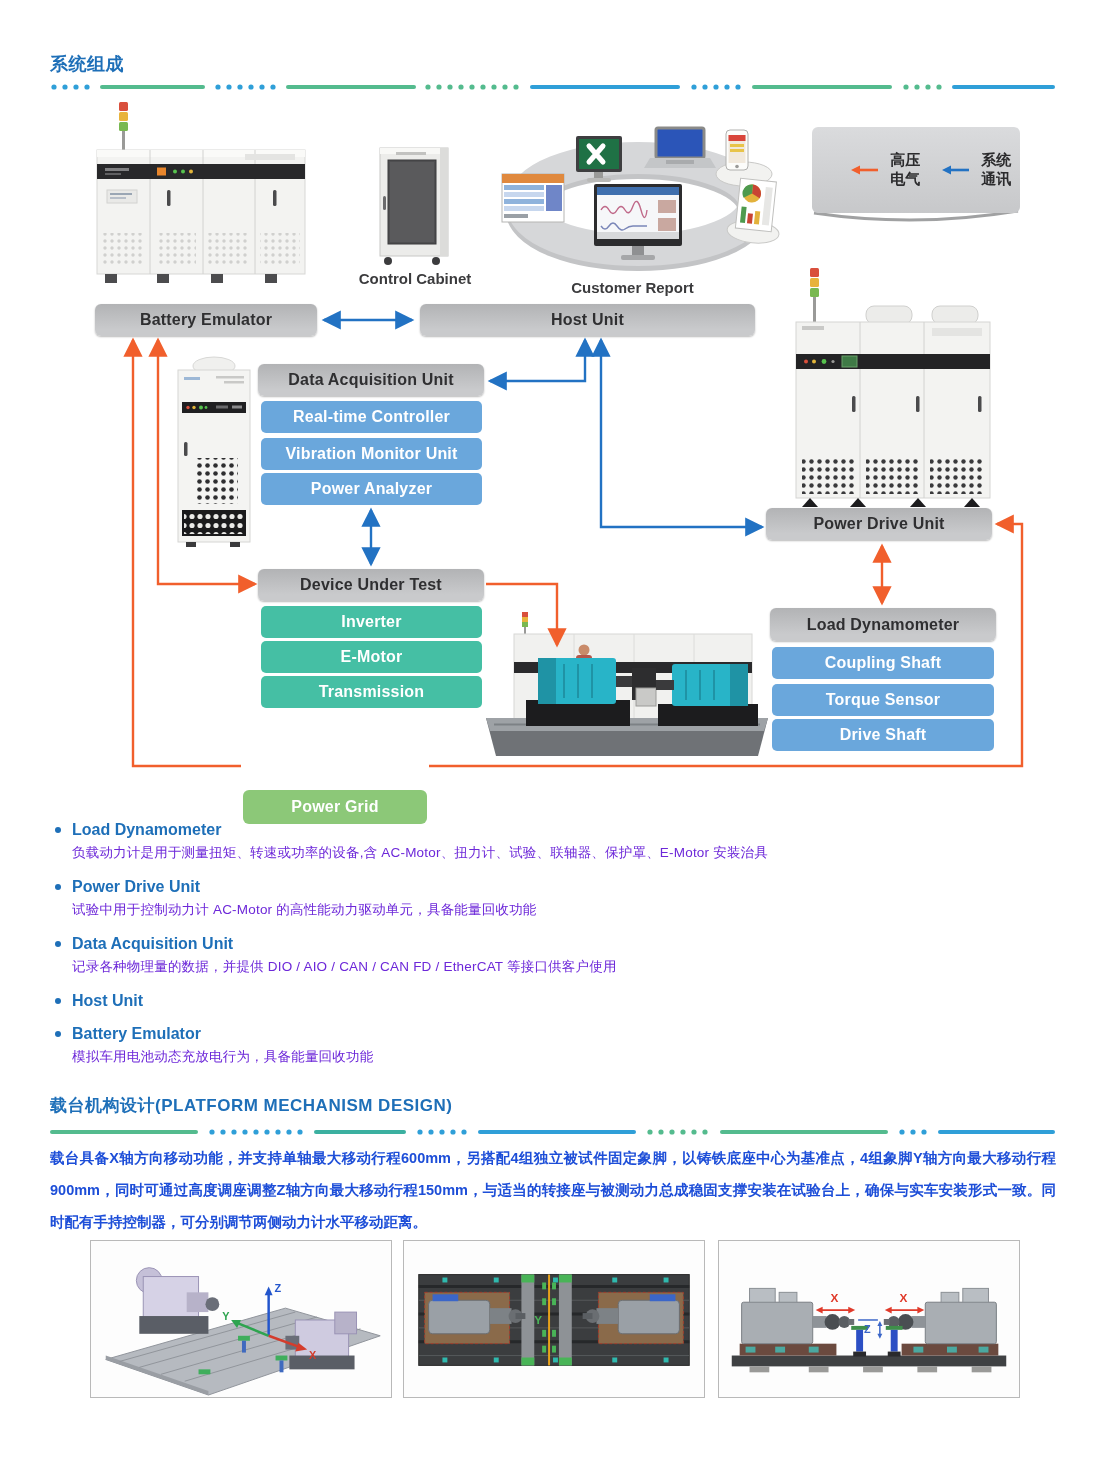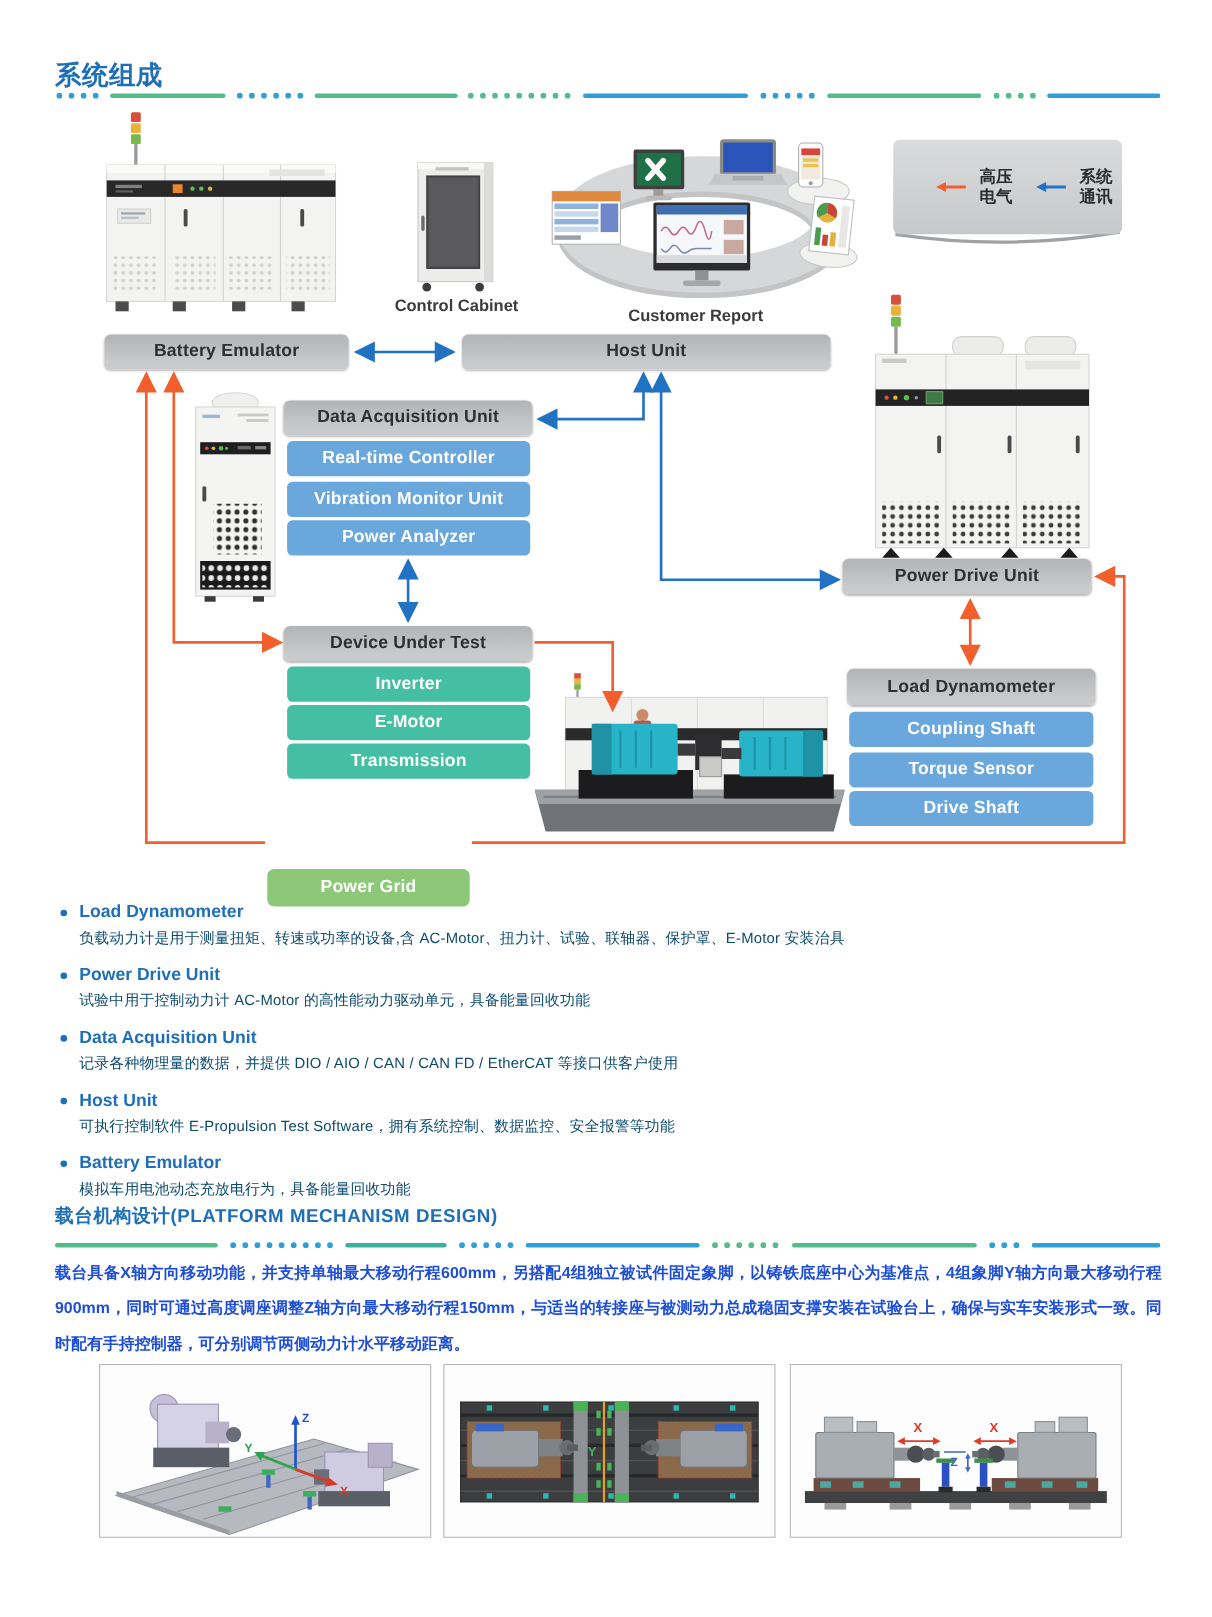--- a/index.html
+++ b/index.html
@@ -1,39 +1,39 @@
 <!DOCTYPE html>
 <html><head>
 <meta charset="utf-8">
 <style>
   html,body{margin:0;padding:0;background:#ffffff;}
   .page{position:relative;width:1102px;height:1470px;background:#ffffff;overflow:hidden;
         font-family:"Liberation Sans","DejaVu Sans",sans-serif;}
   .abs{position:absolute;}
-  .sec-title{color:#1E6FB8;font-size:24px;font-weight:600;letter-spacing:.5px;margin:0;}
+  .sec-title{color:#1E6FB8;font-size:18px;font-weight:600;letter-spacing:.5px;margin:0;}
   .node{position:absolute;display:flex;align-items:center;justify-content:center;
         font-size:16px;border-radius:5px;z-index:3;letter-spacing:.2px;}
   .node.gray{background:linear-gradient(180deg,#b2b3b5 0%,#c9cacc 80%);color:#2f2f31;
         font-weight:700;border-radius:6px;box-shadow:0 1px 2px rgba(0,0,0,.28);}
   .node.blue{background:#6AA7DC;color:#ffffff;font-weight:600;}
   .node.teal{background:#45BFA4;color:#ffffff;font-weight:600;}
   .node.green{background:#8CC878;color:#ffffff;font-weight:600;border-radius:6px;}
   .img-label{position:absolute;color:#3b3b3d;font-size:15px;font-weight:600;text-align:center;z-index:2;}
   .legend{position:absolute;left:812px;top:127px;width:208px;height:86px;border-radius:6px;
         background:linear-gradient(180deg,#dadbdd,#c7c8ca);z-index:3;
         display:flex;flex-direction:row;justify-content:center;gap:12px;padding-left:38px;box-sizing:border-box;}
   .legend-row{display:flex;align-items:center;gap:12px;}
   .legend-label{font-size:15px;font-weight:700;color:#2b2b2d;}
   .overlay{position:absolute;left:0;top:0;z-index:5;pointer-events:none;}
   .imgbox{position:absolute;z-index:1;}
   .comp-list{position:absolute;left:55px;top:818px;width:970px;list-style:none;margin:0;padding:0;}
   .comp-item{margin:0 0 9px 0;}
   .comp-title{display:flex;align-items:center;gap:11px;color:#1E6FB8;font-size:16px;font-weight:600;height:24px;}
   .comp-dot{width:6px;height:6px;border-radius:50%;background:#1E6FB8;flex:0 0 auto;}
-  .comp-desc{margin:2px 0 13px 17px;font-size:13.5px;color:#0c4a6e;letter-spacing:.2px;}
+  .comp-desc{margin:2px 0 13px 17px;font-size:13.5px;color:#6d28d9;letter-spacing:.2px;}
   .para{position:absolute;left:50px;top:1142px;width:1006px;font-size:14.5px;line-height:32px;
         color:#1d4ed8;text-align:justify;margin:0;font-weight:700;}
   .fig{position:absolute;top:1240px;width:302px;height:158px;background:#fdfdfd;border:1px solid #b9b9b9;box-sizing:border-box;z-index:1;}
 </style>
 </head>
 <body>
 
 <div class="page">
 
   <h1 class="sec-title abs" style="left:50px;top:52px;">系统组成</h1>
@@ -370,21 +370,20 @@
           <span class="comp-dot"></span>
           <span>Data Acquisition Unit</span>
         </div>
       <div class="comp-desc">记录各种物理量的数据，并提供 DIO / AIO / CAN / CAN FD / EtherCAT 等接口供客户使用</div>
     </li>
     <li class="comp-item">
       <div class="comp-title">
           <span class="comp-dot"></span>
           <span>Host Unit</span>
         </div>
-      <div class="comp-desc">可执行控制软件 E-Propulsion Test Software，拥有系统控制、数据监控、安全报警等功能</div>
     </li>
     <li class="comp-item">
       <div class="comp-title">
           <span class="comp-dot"></span>
           <span>Battery Emulator</span>
         </div>
       <div class="comp-desc">模拟车用电池动态充放电行为，具备能量回收功能</div>
     </li>
   </ul>
 

